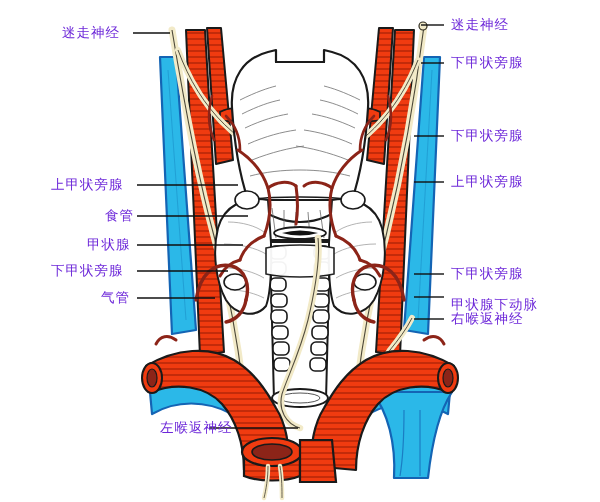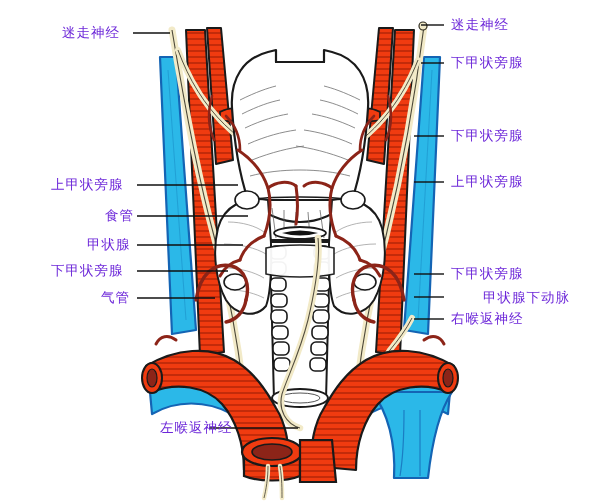--- a/index.html
+++ b/index.html
@@ -269,17 +269,17 @@
       <div class="lbl l" style="left: 51px; top: 178px;">上甲状旁腺</div>
       <div class="lbl l" style="left: 105px; top: 209px;">食管</div>
       <div class="lbl l" style="left: 87px; top: 238px;">甲状腺</div>
       <div class="lbl l" style="left: 51px; top: 264px;">下甲状旁腺</div>
       <div class="lbl l" style="left: 101px; top: 291px;">气管</div>
       <div class="lbl r" style="left: 451px; top: 18px;">迷走神经</div>
       <div class="lbl r" style="left: 451px; top: 56px;">下甲状旁腺</div>
       <div class="lbl r" style="left: 451px; top: 129px;">下甲状旁腺</div>
       <div class="lbl r" style="left: 451px; top: 175px;">上甲状旁腺</div>
       <div class="lbl r" style="left: 451px; top: 267px;">下甲状旁腺</div>
-      <div class="lbl r" style="left: 451px; top: 291px; margin-left: 32px;">甲状腺下动脉</div>
+      <div class="lbl r" style="left: 451px; top: 298px;">甲状腺下动脉</div>
       <div class="lbl r" style="left: 451px; top: 312px;">右喉返神经</div>
       <div class="lbl r" style="left: 124px; top: 421px; margin-left: 36px;">左喉返神经</div>
     </div>
 </div>
 
 </body></html>

